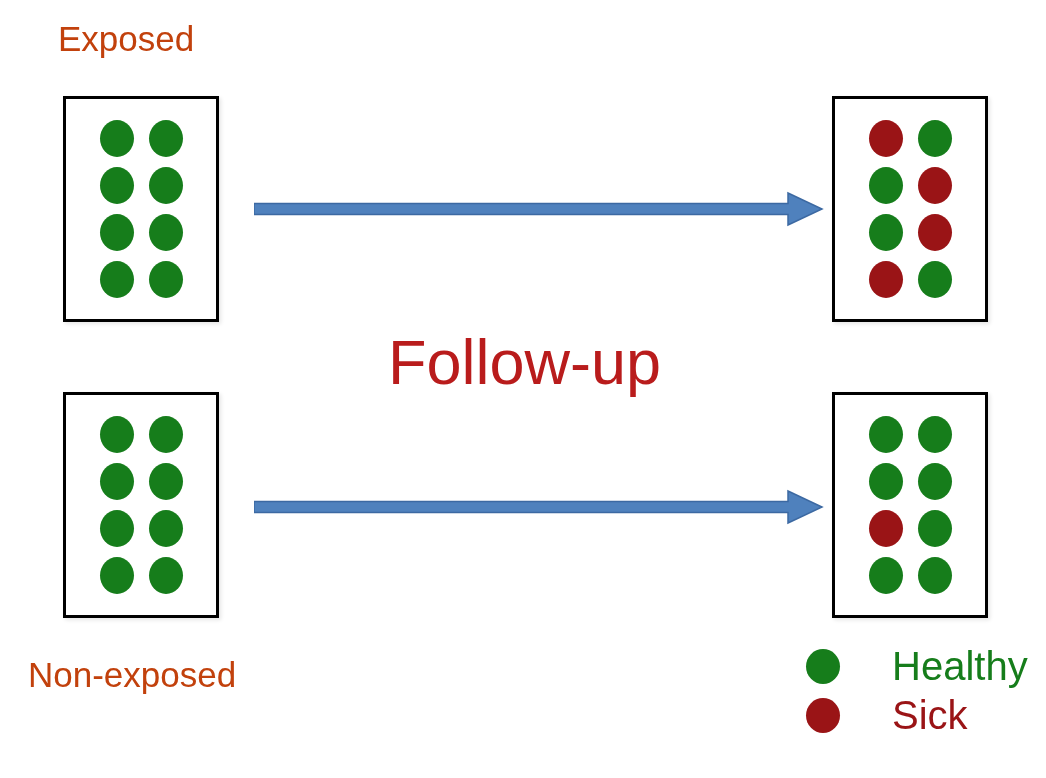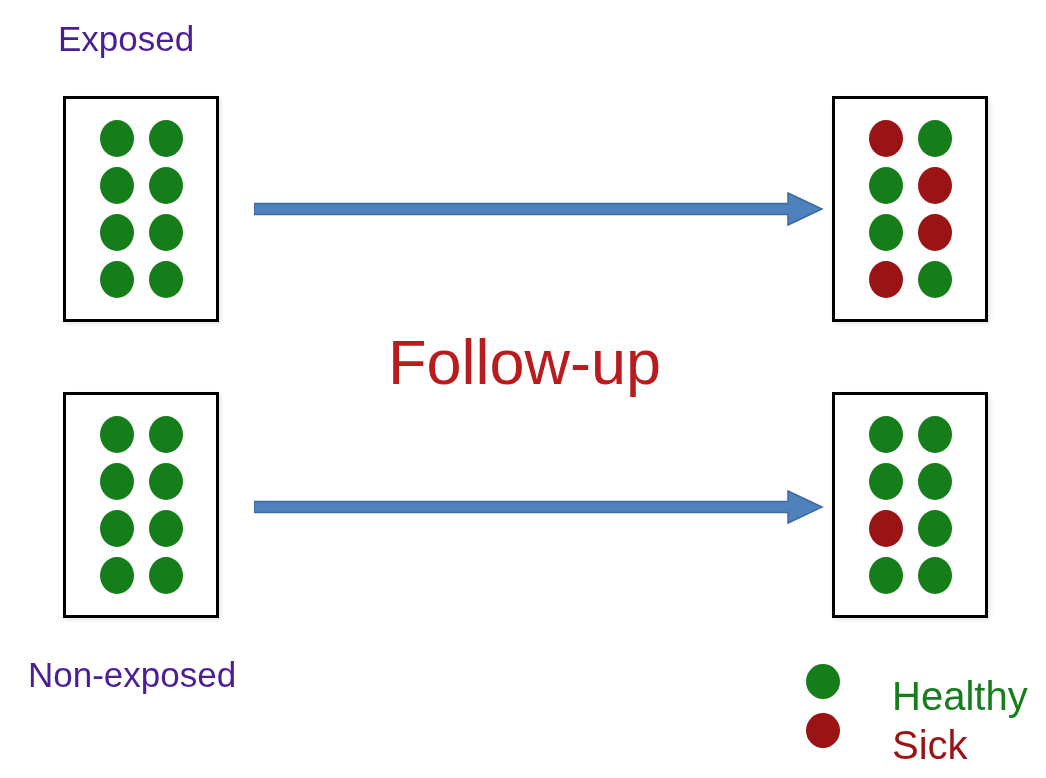--- a/index.html
+++ b/index.html
@@ -6,21 +6,21 @@
   .canvas{
     position:relative;
     width:1046px;height:778px;
     background:#ffffff;
     font-family:"Liberation Sans", sans-serif;
     overflow:hidden;
   }
   .blue-label{
     position:absolute;
     font-size:35px;
-    color:#4c1d95;
+    color:#c2410c;
     line-height:1.15;
     white-space:nowrap;
   }
   .followup-label{
     position:absolute;
     left:388px;top:328px;
     font-size:63px;
     color:#b91c1c;
     line-height:1.1;
     white-space:nowrap;
@@ -45,21 +45,21 @@
   .arrow path{fill:#4f81bd;stroke:#3c69a2;stroke-width:1.5;}
   .legend-row{
     position:absolute;
     display:flex;align-items:center;gap:52px;
   }
   .legend-dot{
     width:34px;height:35px;border-radius:50%;
     flex:0 0 auto;
   }
   .legend-label{
-    font-size:40px;line-height:1;white-space:nowrap;margin-top:30px;
+    font-size:40px;line-height:1;white-space:nowrap;
   }
 </style>
 </head>
 <body>
 
 <div class="canvas">
 
   <div class="blue-label" style="left:58px;top:19px">Exposed</div>
 
   <div class="dot-box" style="left:63px;top:96px">

